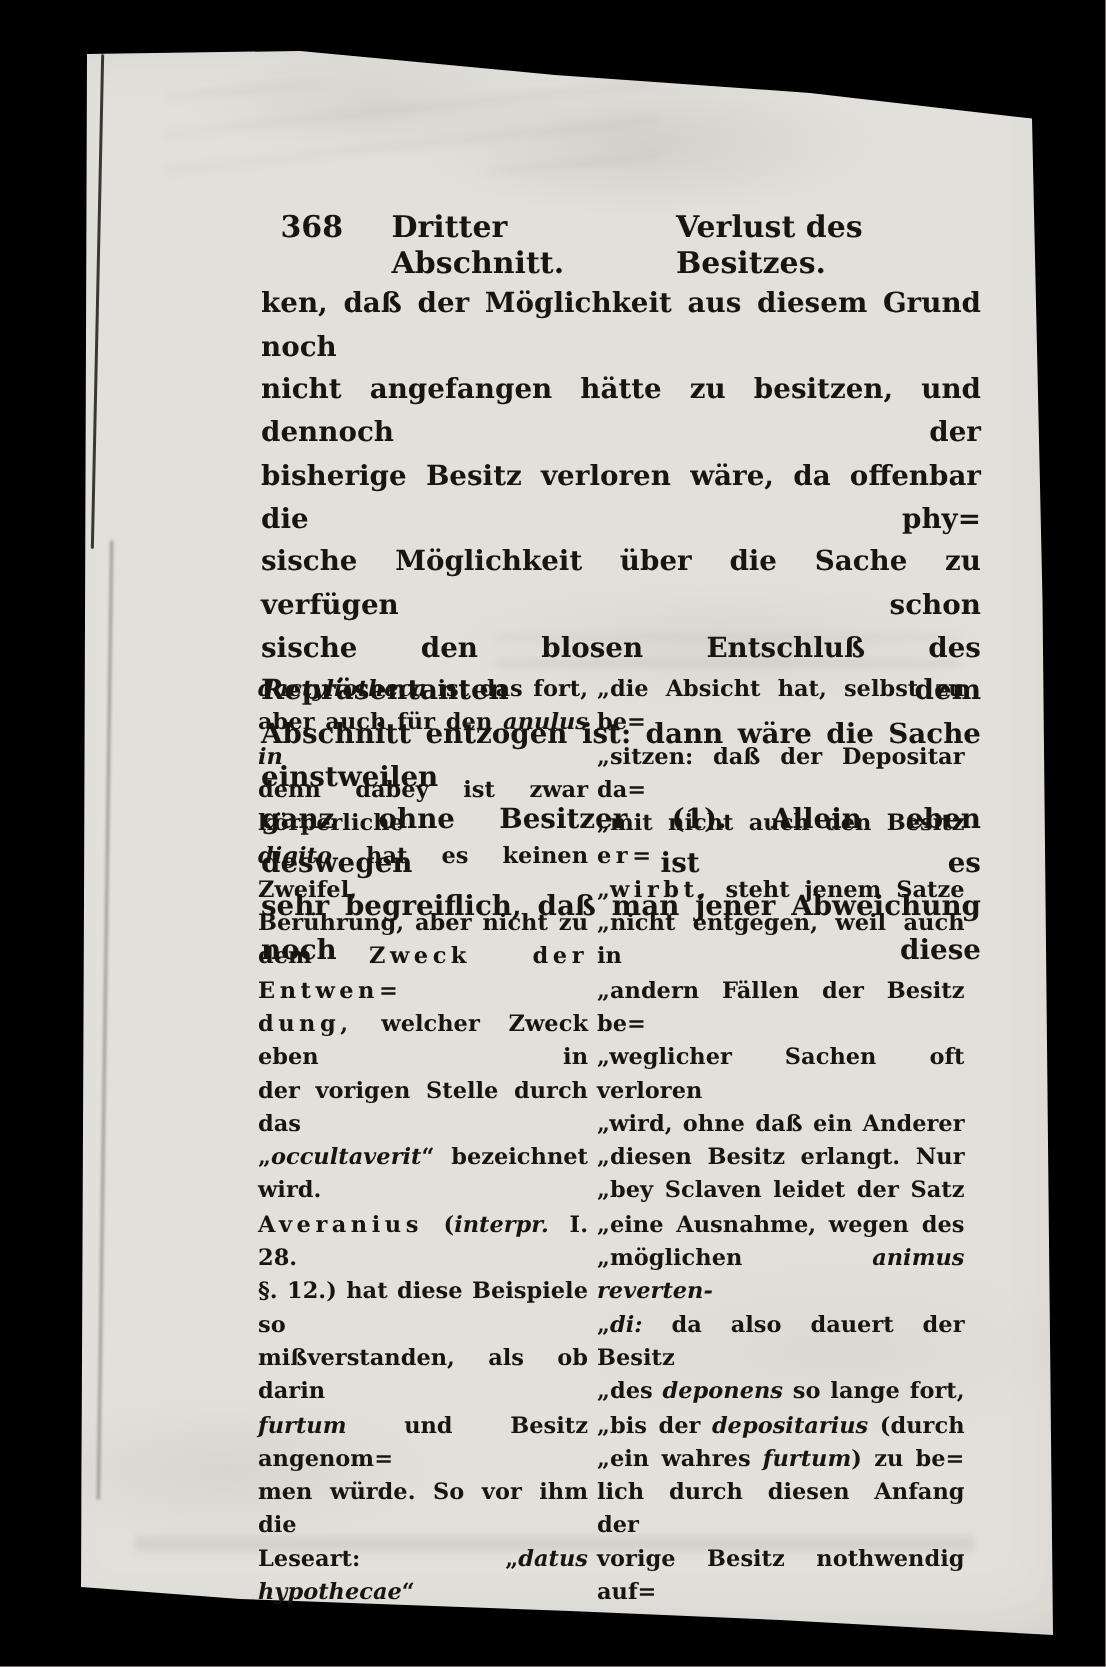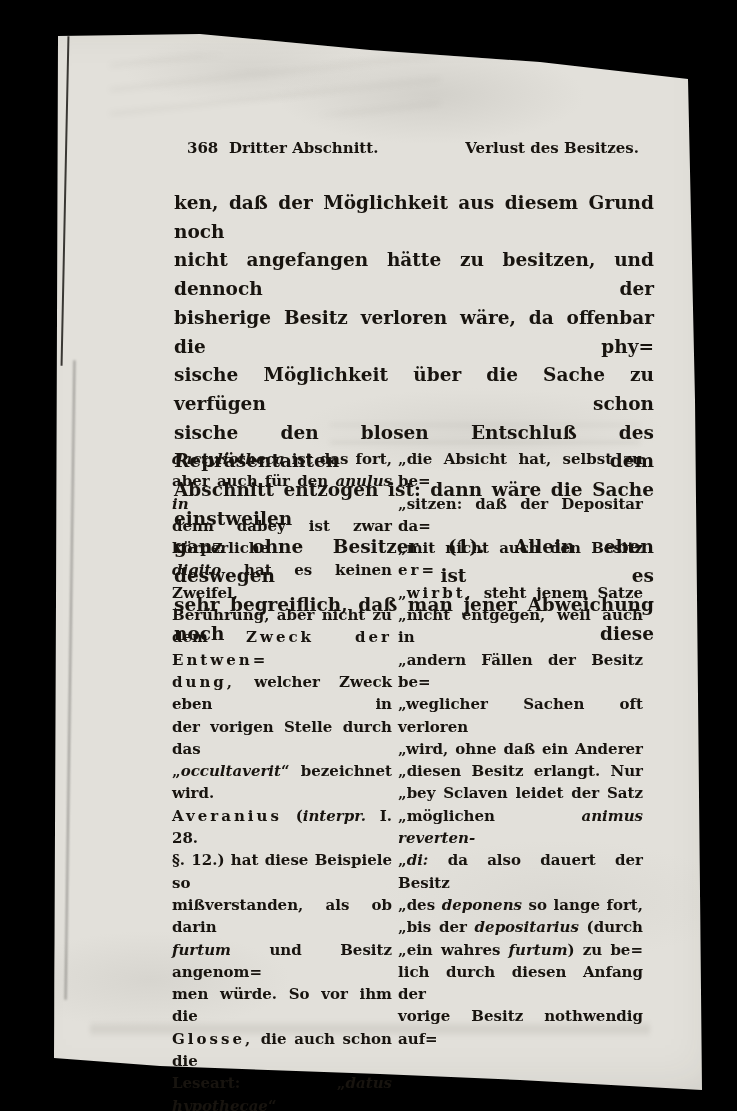--- a/index.html
+++ b/index.html
@@ -34,24 +34,24 @@
   .smudge{position:absolute;pointer-events:none;}
   .smudge.s1{left:110px;top:55px;width:330px;height:60px;opacity:.10;filter:blur(3px);
     background:repeating-linear-gradient(-6deg,transparent 0 10px,#6a675f 10px 13px,transparent 13px 24px);}
   .smudge.s2{left:330px;top:424px;width:310px;height:26px;opacity:.12;filter:blur(2.5px);
     background:repeating-linear-gradient(0deg,transparent 0 6px,#706c63 6px 9px,transparent 9px 18px);}
   .smudge.s3{left:90px;top:1020px;width:560px;height:18px;opacity:.14;filter:blur(2px);
     background:linear-gradient(0deg,transparent 0,#6e6a61 50%,transparent 100%);}
 
   .header{
     position:absolute;left:173px;top:139px;width:482px;height:30px;
-    color:var(--ink);font-weight:bold;font-size:15px;
+    color:var(--ink);font-weight:bold;font-size:20px;
   }
   .page-number{position:absolute;left:14px;top:0;}
-  .chapter-title{position:absolute;left:56px;top:0;width:410px;display:flex;justify-content:space-between;}
+  .chapter-title{position:absolute;left:88px;top:0;width:410px;display:flex;justify-content:space-between;}
 
   .main-text{
     position:absolute;left:174px;top:189px;width:480px;
     color:var(--ink);font-weight:bold;font-size:18.5px;line-height:28.7px;
     word-spacing:2px;
   }
   .main-text .line{text-align:justify;text-align-last:justify;white-space:normal;}
 
   .fn{
     position:absolute;top:448px;color:var(--ink);
@@ -102,34 +102,34 @@
       <div class="line"><span>Berührung, aber nicht zu</span></div>
       <div class="line"><span>dem </span><span class="spaced">Zweck der Entwen=</span></div>
       <div class="line"><span class="spaced">dung,</span><span> welcher Zweck eben in</span></div>
       <div class="line"><span>der vorigen Stelle durch das</span></div>
       <div class="line"><span>„</span><span class="latin">occultaverit</span><span>“ bezeichnet wird.</span></div>
       <div class="line"><span class="spaced">Averanius</span><span> (</span><span class="latin">interpr.</span><span> I. 28.</span></div>
       <div class="line"><span>§. 12.) hat diese Beispiele so</span></div>
       <div class="line"><span>mißverstanden, als ob darin</span></div>
       <div class="line"><span class="latin">furtum</span><span> und Besitz angenom=</span></div>
       <div class="line"><span>men würde.  So vor ihm die</span></div>
-      <div class="line"><span class="spaced">Glosse,</span><span> die auch schon die</span></div>
       <div class="line"><span>Leseart: „</span><span class="latin">datus hypothecae</span><span>“</span></div>
     </div>
   <div class="fn right">
       <div class="line"><span>„die Absicht hat, selbst zu be=</span></div>
       <div class="line"><span>„sitzen: daß der Depositar da=</span></div>
       <div class="line"><span>„mit nicht auch den Besitz </span><span class="spaced">er=</span></div>
       <div class="line"><span>„</span><span class="spaced">wirbt,</span><span> steht jenem Satze</span></div>
       <div class="line"><span>„nicht entgegen, weil auch in</span></div>
       <div class="line"><span>„andern Fällen der Besitz be=</span></div>
       <div class="line"><span>„weglicher Sachen oft verloren</span></div>
       <div class="line"><span>„wird, ohne daß ein Anderer</span></div>
       <div class="line"><span>„diesen Besitz erlangt.  Nur</span></div>
       <div class="line"><span>„bey Sclaven leidet der Satz</span></div>
+      <div class="line"><span>„eine Ausnahme, wegen des</span></div>
       <div class="line"><span>„möglichen </span><span class="latin">animus reverten-</span></div>
       <div class="line"><span>„</span><span class="latin">di:</span><span> da also dauert der Besitz</span></div>
       <div class="line"><span>„des </span><span class="latin">deponens</span><span> so lange fort,</span></div>
       <div class="line"><span>„bis der </span><span class="latin">depositarius</span><span> (durch</span></div>
       <div class="line"><span>„ein wahres </span><span class="latin">furtum</span><span>) zu be=</span></div>
       <div class="line"><span>lich durch diesen Anfang der</span></div>
       <div class="line"><span>vorige Besitz nothwendig auf=</span></div>
     </div>
 </div>
 

